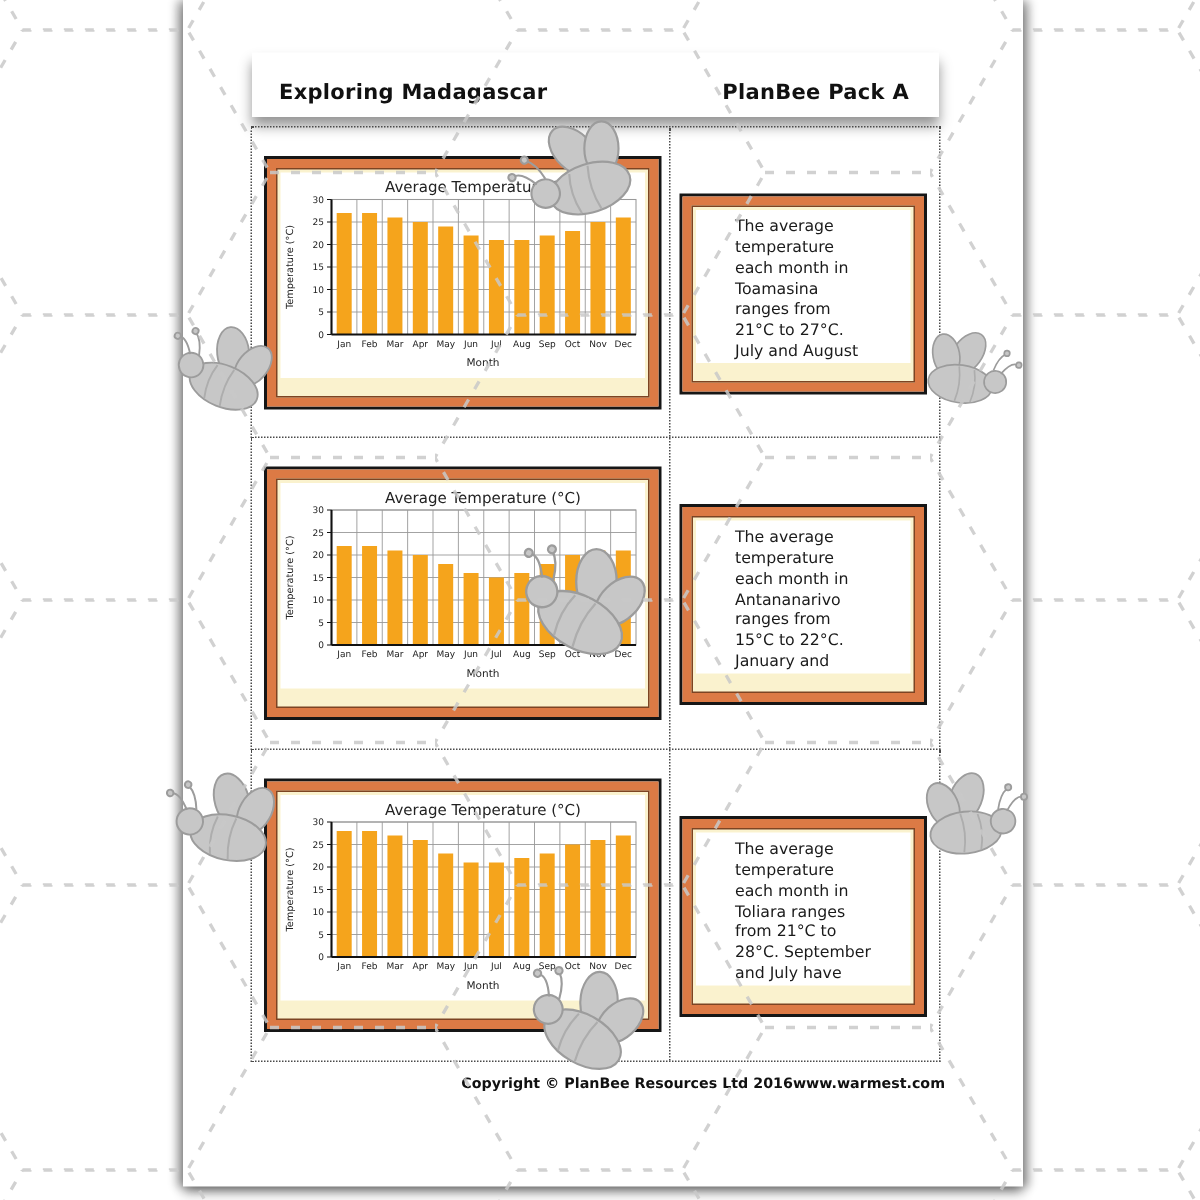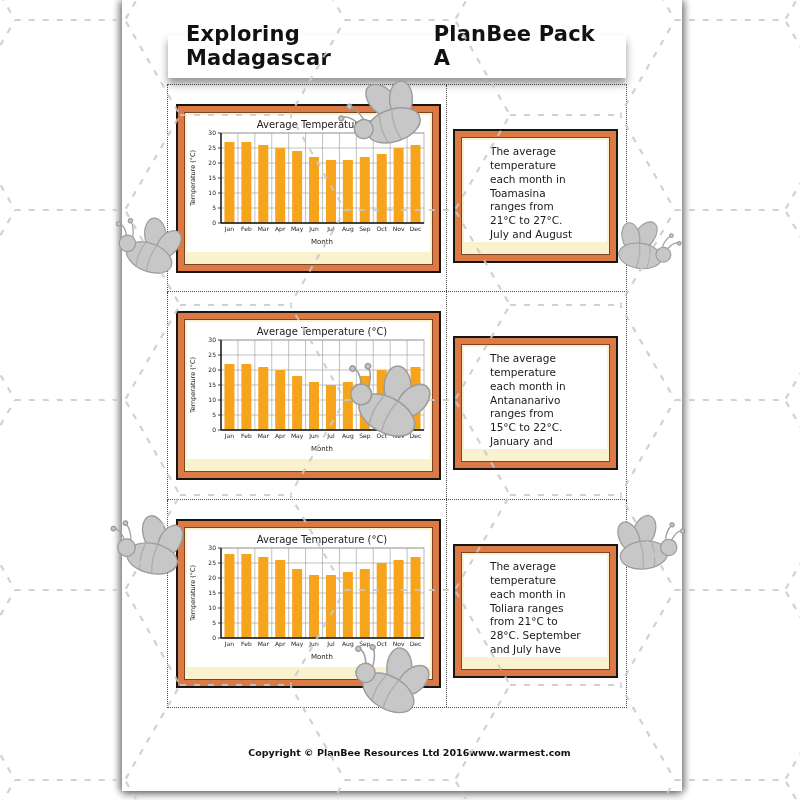--- a/index.html
+++ b/index.html
@@ -21,21 +21,21 @@
   .header-band {
     position: absolute;
     left: 46px; top: 35px;
     width: 458px; height: 43px;
     background: #ffffff;
     box-shadow: 0 6px 8px rgba(0,0,0,.42);
     display: flex;
     justify-content: space-between;
     align-items: flex-end;
     padding: 0 20px 8px 18px;
-    font-size: 21px;
+    font-size: 14px;
     font-weight: bold;
     letter-spacing: .2px;
     color: #111;
     z-index: 3;
   }
   .sections {
     position: absolute;
     left: 45px; top: 84px;
     width: 460px;
     z-index: 3;
@@ -77,25 +77,25 @@
   }
   .card-text {
     padding: 5px 26px;
     font-size: 10.5px;
     line-height: 1.32;
     color: #1a1a1a;
   }
   svg.chart { display: block; }
   .footer {
     position: absolute;
-    left: 0; top: 747px;
+    left: 0; top: 717px;
     width: 100%;
     display: flex;
-    justify-content: center;
-    padding: 0 33px 0 48px;
+    justify-content: flex-end;
+    padding: 0 52px 0 48px;
     font-size: 9.5px;
     font-weight: bold;
     color: #111;
   }
   .bee {
     position: absolute;
     z-index: 40;
     pointer-events: none;
   }
   .bee svg { display:block; width:100%; height:auto; }

